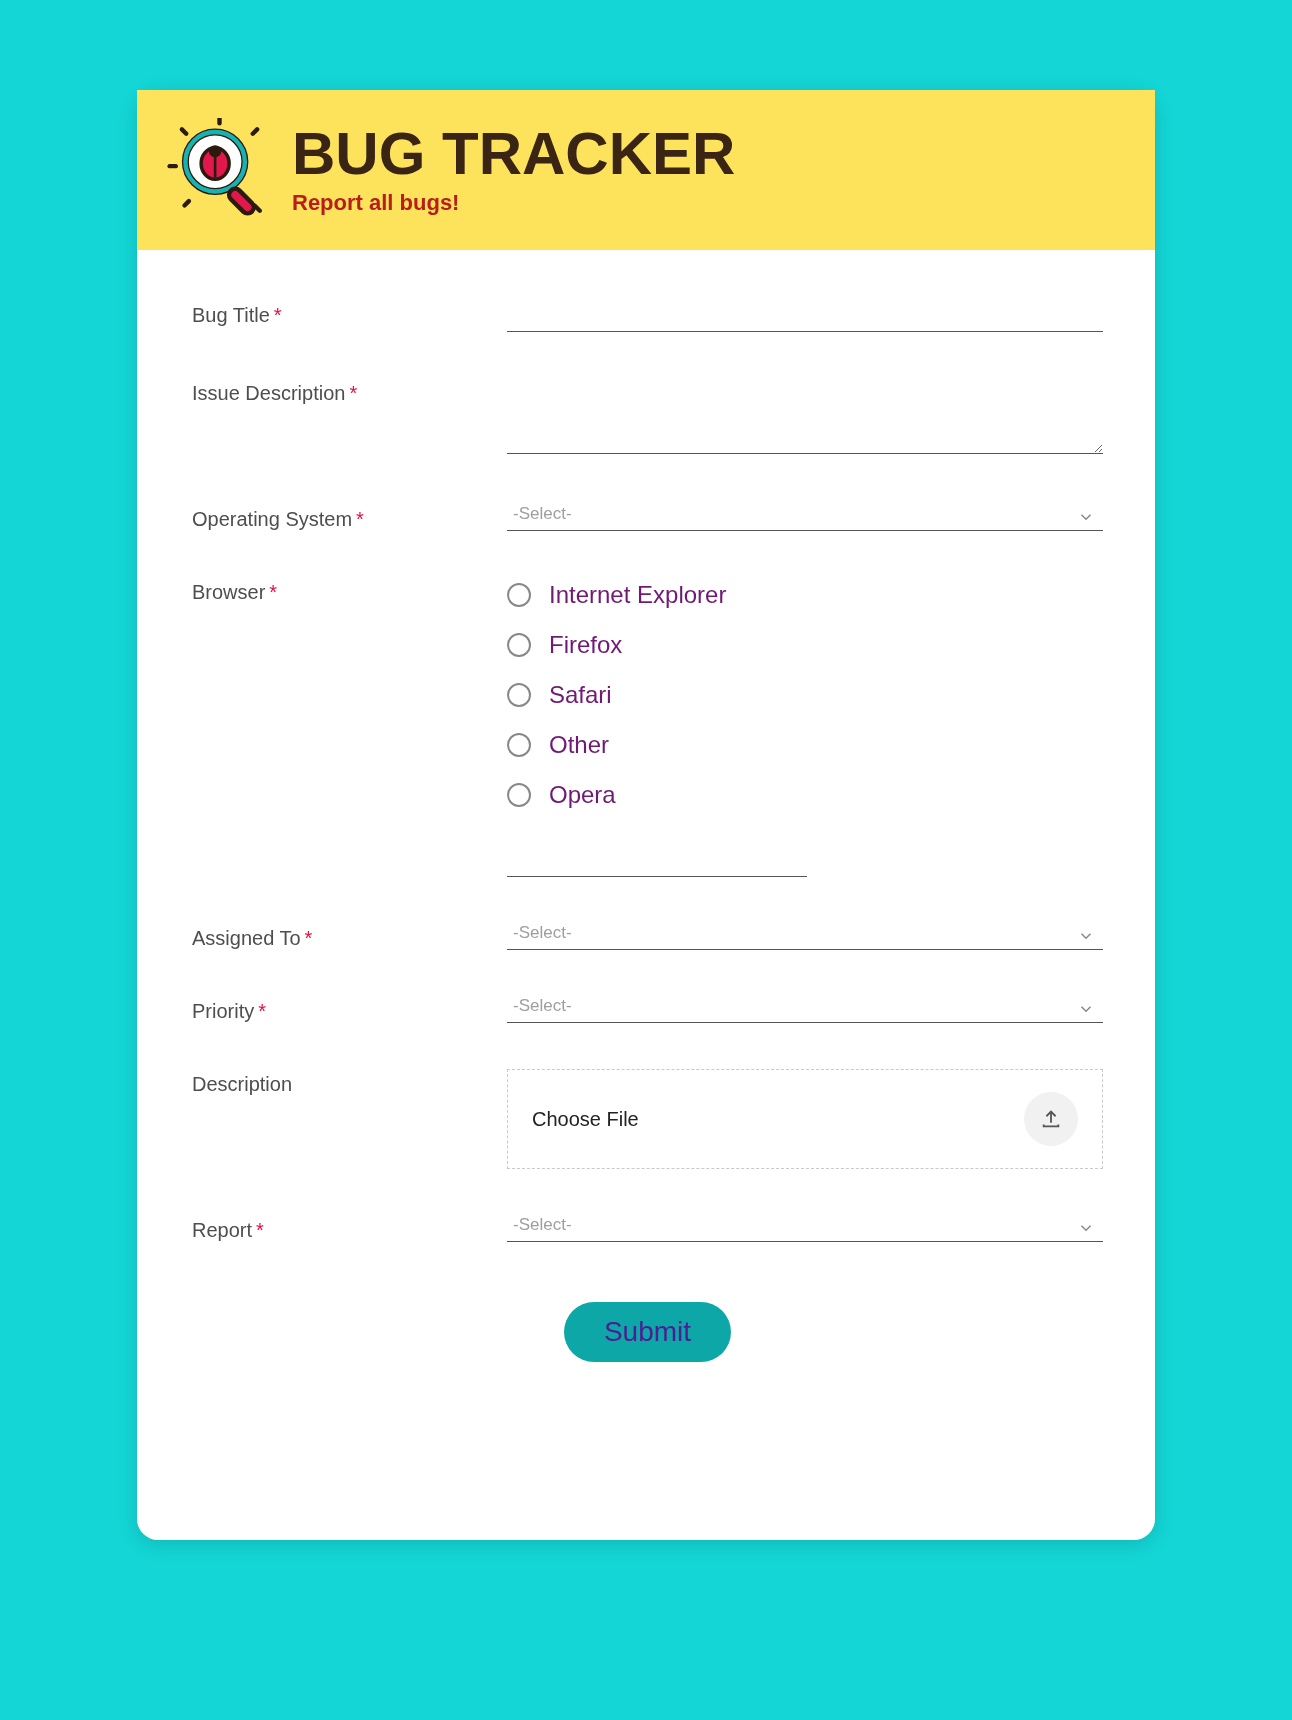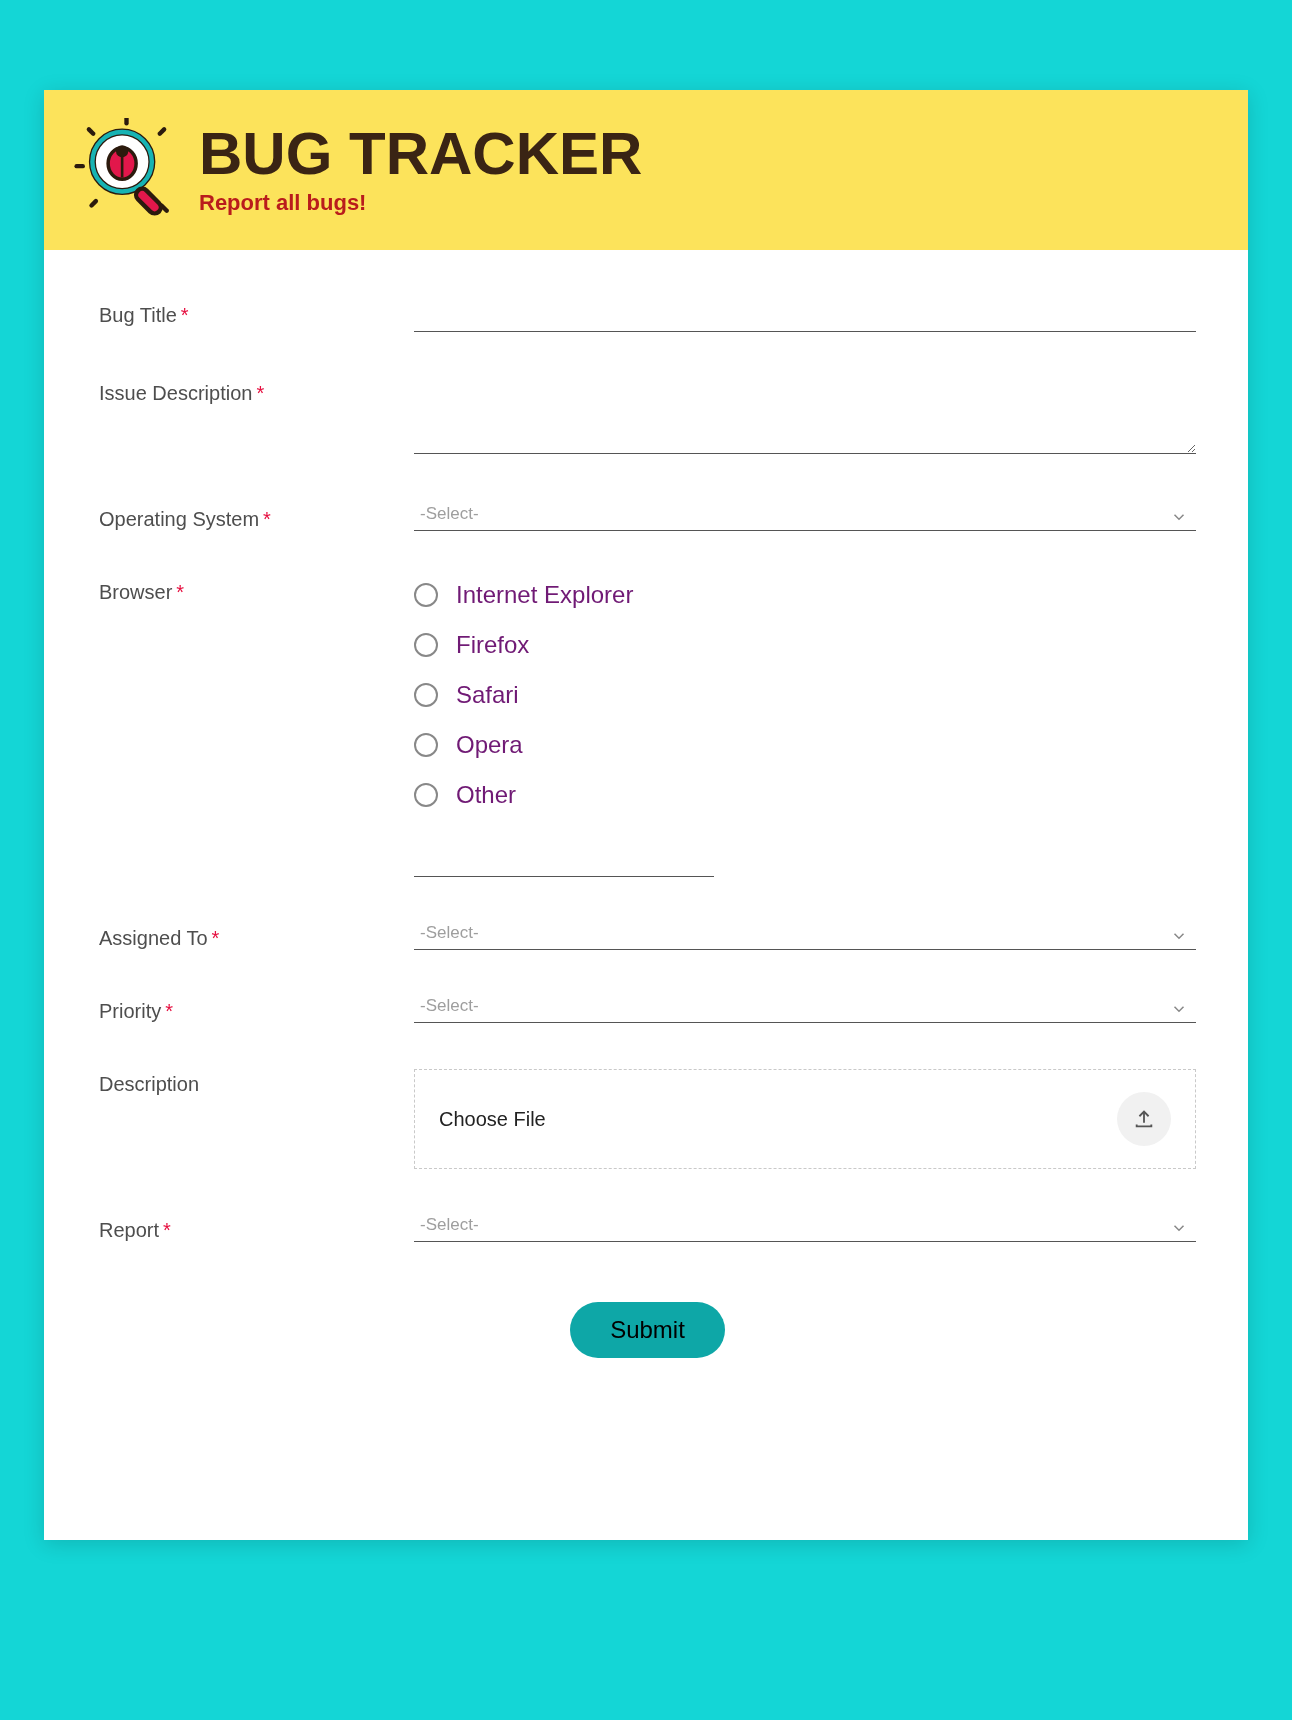--- a/index.html
+++ b/index.html
@@ -7,23 +7,24 @@
   body {
     background:#14d6d6;
     min-height:1720px;
     width:1292px;
     font-family: Arial, Helvetica, sans-serif;
     display:flex;
     justify-content:center;
     padding:90px 0 180px 0;
   }
   .card {
-    width:1204px;
+    width:1018px;
     background:#ffffff;
     box-shadow:0 4px 20px rgba(0,0,0,0.15);
+    border-radius:21px;
   }
   .banner {
     background:#fce35b;
     height:160px;
     display:flex;
     align-items:center;
     padding-left:30px;
   }
   .logo-wrap {
     width:105px; height:105px;
@@ -151,24 +152,24 @@
     display:flex; align-items:center; justify-content:center;
   }
   .upload-icon svg { width:22px; height:22px; stroke:#555; stroke-width:2; fill:none; }
   .submit-wrap {
     display:flex;
     justify-content:center;
     margin-top:60px;
   }
   .submit-btn {
     background:#0ea7a7;
-    color:#000000;
+    color:#4c1d95;
     border:none;
     border-radius:999px;
-    font-size:24px;
+    font-size:28px;
     padding:14px 40px;
     cursor:pointer;
     font-weight:500;
   }
 </style>
 </head>
 <body>
 
 <div class="card">
 
@@ -250,25 +251,25 @@
           <div class="radio-row">
             <span class="radio-circle"></span>
             <span class="radio-label">Firefox</span>
           </div>
           <div class="radio-row">
             <span class="radio-circle"></span>
             <span class="radio-label">Safari</span>
           </div>
           <div class="radio-row">
             <span class="radio-circle"></span>
+            <span class="radio-label">Other</span>
+          </div>
+          <div class="radio-row">
+            <span class="radio-circle"></span>
             <span class="radio-label">Opera</span>
-          </div>
-          <div class="radio-row">
-            <span class="radio-circle"></span>
-            <span class="radio-label">Other</span>
           </div>
           <input class="other-line" type="text" style="">
         </div>
       </div>
     </div>
 
     <div class="row">
       <div class="label">
         <span>Assigned To</span><span class="req">*</span>
       </div>

